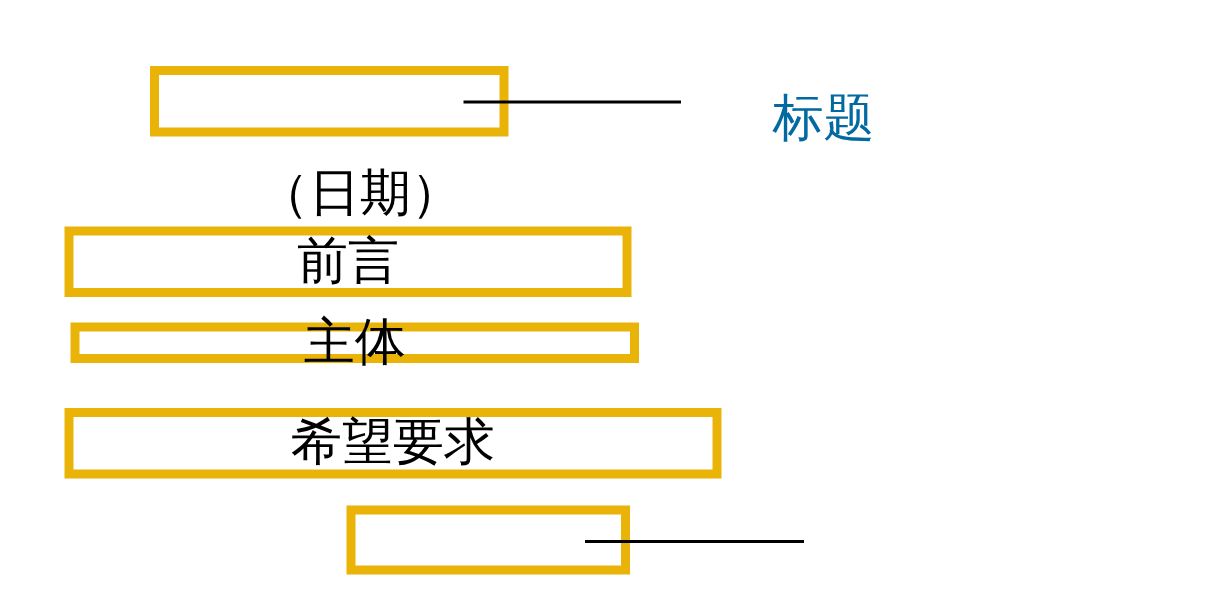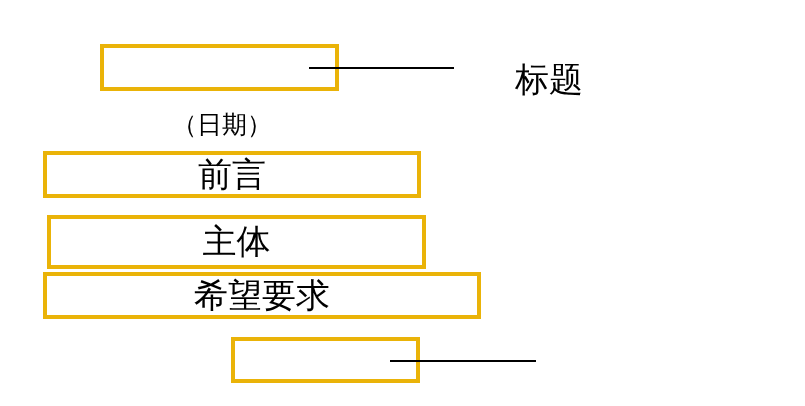--- a/index.html
+++ b/index.html
@@ -15,21 +15,21 @@
   #canvas {
     position: relative;
     width: 805px;
     height: 406px;
     background: #ffffff;
     overflow: hidden;
   }
   .box {
     position: absolute;
     box-sizing: border-box;
-    border: 4px solid #eab308;
+    border: 6px solid #eab308;
     background: #ffffff;
     display: flex;
     align-items: center;
     justify-content: center;
   }
   .box-label {
     font-family: "DejaVu Sans", "Liberation Sans", sans-serif;
     font-size: 34px;
     line-height: 1;
     color: #000000;
@@ -41,27 +41,27 @@
   .leader {
     position: absolute;
     height: 0;
     border-top: 2px solid #000000;
   }
   .side-text {
     position: absolute;
     font-family: "DejaVu Sans", "Liberation Sans", sans-serif;
     font-size: 34px;
     line-height: 1;
-    color: #000000;
+    color: #0369a1;
     white-space: nowrap;
   }
   .free-text {
     position: absolute;
     font-family: "DejaVu Sans", "Liberation Sans", sans-serif;
-    font-size: 25px;
+    font-size: 34px;
     line-height: 1;
     color: #000000;
     white-space: nowrap;
   }
 </style>
 </head>
 <body>
 
 <div id="canvas">
 
@@ -72,21 +72,21 @@
   <div class="leader" style="left:309px; top:67px; width:145px;"></div>
 
   <div class="side-text" style="left:515px; top:62px;">标题</div>
 
   <div class="free-text" style="left:172px; top:112px;">（日期）</div>
 
   <div class="box" style="left:43px; top:151px; width:378px; height:47px;">
     <span class="box-label">前言</span>
   </div>
 
-  <div class="box" style="left:47px; top:215px; width:379px; height:54px;">
+  <div class="box" style="left:47px; top:215px; width:379px; height:27px;">
     <span class="box-label">主体</span>
   </div>
 
   <div class="box" style="left:43px; top:272px; width:438px; height:47px;">
     <span class="box-label">希望要求</span>
   </div>
 
   <div class="box" style="left:231px; top:337px; width:189px; height:46px;">
     <span class="box-label"></span>
   </div>

